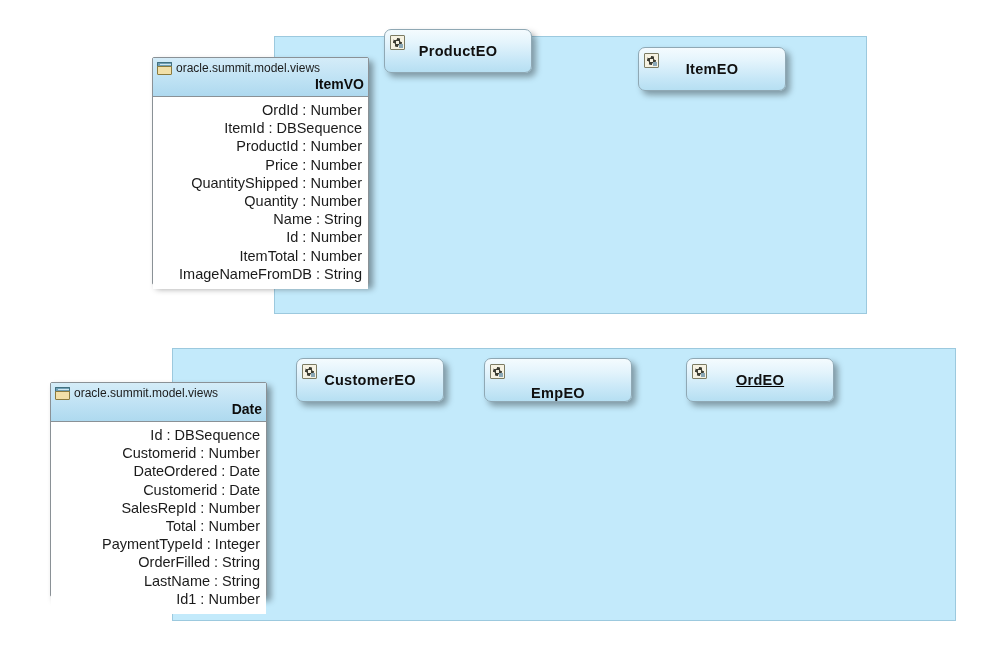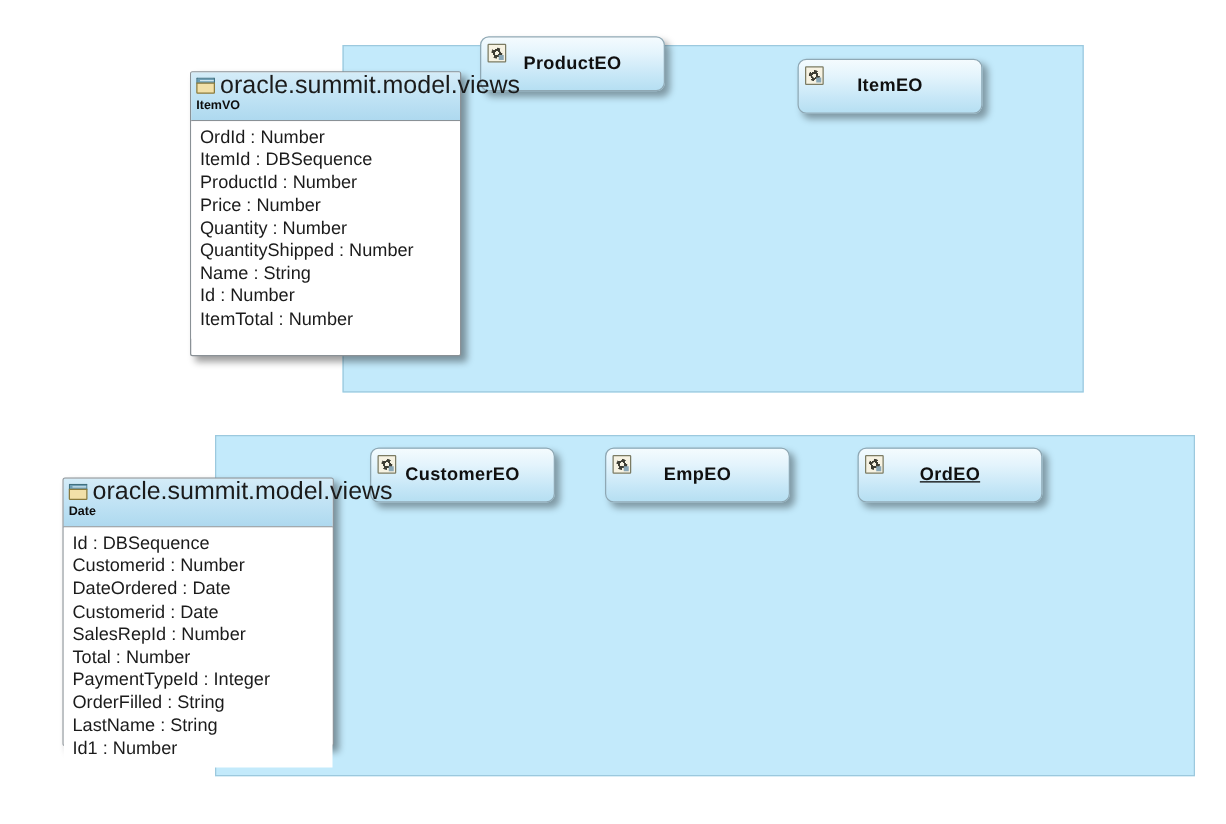--- a/index.html
+++ b/index.html
@@ -56,35 +56,36 @@
     padding: 2px 4px 3px 4px;
     box-sizing: border-box;
   }
   .vo-pkg-row {
     display: flex;
     align-items: center;
     gap: 4px;
     line-height: 17px;
   }
   .vo-pkg {
-    font-size: 20px;
+    font-size: 12px;
     color: #1b1b1b;
     white-space: nowrap;
   }
   .vo-name {
-    text-align: left;
-    font-size: 10px;
+    text-align: right;
+    font-size: 14px;
     font-weight: bold;
     color: #0d0d0d;
     line-height: 17px;
     margin-top: -1px;
   }
   .vo-attrs {
     padding: 4px 6px 6px 7px;
     background: #ffffff;
+    text-align: right;
   }
   .vo-attr {
     font-size: 14.5px;
     color: #1b1b1b;
     line-height: 18.2px;
     white-space: nowrap;
   }
 
   
   .vo-icon {
@@ -198,21 +199,21 @@
   </div>
 
   <div class="eo-box" style="left:296px; top:358px; width:148px; height:44px;">
     <span class="eo-icon">
       <span class="gear"></span>
       <span class="corner"></span>
     </span>
     <span class="eo-label">CustomerEO</span>
   </div>
 
-  <div class="eo-box" style="left:484px; top:358px; width:148px; height:44px;">
+  <div class="eo-box" style="left:484px; top:358px; width:148px; height:44px;align-items:flex-end;">
     <span class="eo-icon">
       <span class="gear"></span>
       <span class="corner"></span>
     </span>
     <span class="eo-label">EmpEO</span>
   </div>
 
   <div class="eo-box" style="left:686px; top:358px; width:148px; height:44px;text-decoration:underline;">
     <span class="eo-icon">
       <span class="gear"></span>
@@ -230,25 +231,26 @@
         </span>
         <span class="vo-pkg">oracle.summit.model.views</span>
       </div>
       <div class="vo-name">ItemVO</div>
     </div>
     <div class="vo-attrs">
       <div class="vo-attr">OrdId : Number</div>
       <div class="vo-attr">ItemId : DBSequence</div>
       <div class="vo-attr">ProductId : Number</div>
       <div class="vo-attr">Price : Number</div>
+      <div class="vo-attr">QuantityShipped : Number</div>
       <div class="vo-attr">Quantity : Number</div>
-      <div class="vo-attr">QuantityShipped : Number</div>
       <div class="vo-attr">Name : String</div>
       <div class="vo-attr">Id : Number</div>
       <div class="vo-attr">ItemTotal : Number</div>
+      <div class="vo-attr">ImageNameFromDB : String</div>
     </div>
   </div>
 
   <div class="vo-box" style="left:50px; top:382px; width:217px; height:215px;">
     <div class="vo-header">
       <div class="vo-pkg-row">
         <span class="vo-icon">
           <span class="lid"></span>
             <span class="body"></span>
         </span>

